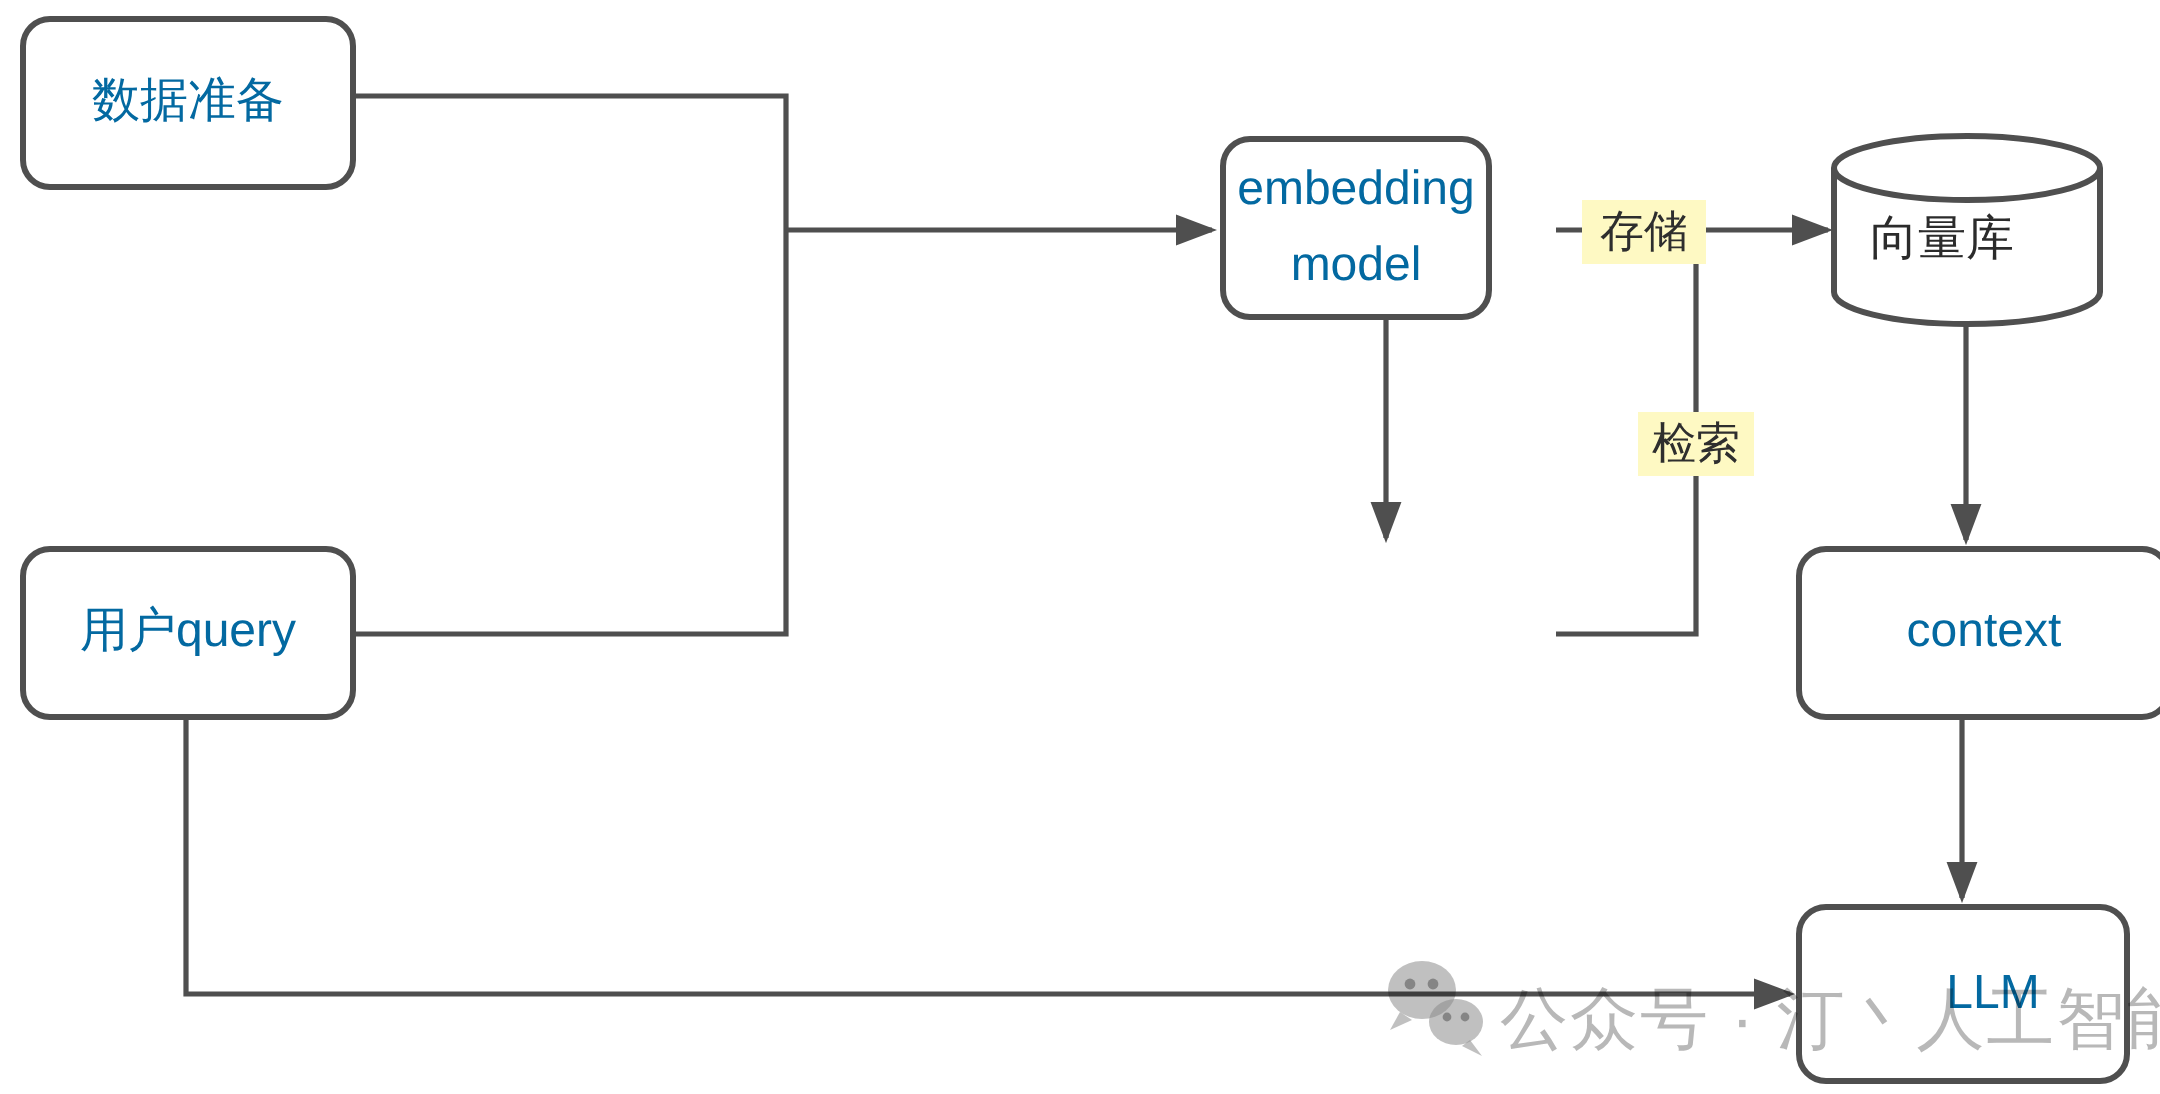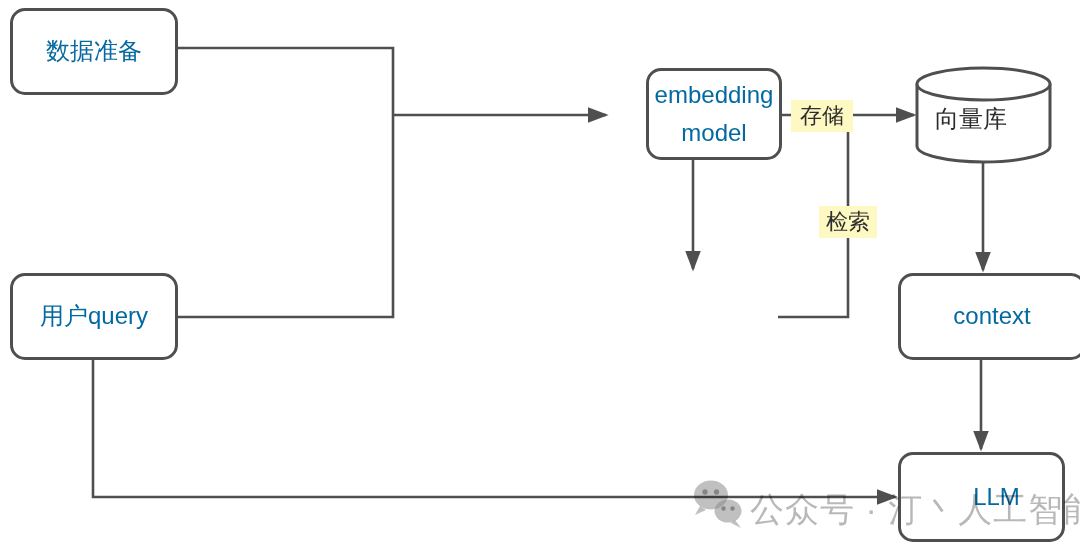--- a/index.html
+++ b/index.html
@@ -31,21 +31,21 @@
     flex-direction: column;
     align-items: center;
     justify-content: center;
     font-size: 24px;
     color: #0369a1;
     line-height: 1.2;
     text-align: center;
   }
   .node-data-prep   { left: 10px;  top: 8px;   width: 168px; height: 87px; }
   .node-user-query  { left: 10px;  top: 273px; width: 168px; height: 87px; }
-  .node-embedding   { left: 610px; top: 68px;  width: 136px; height: 92px; gap: 9px; margin-left: 36px; }
+  .node-embedding   { left: 610px; top: 68px;  width: 136px; height: 92px; gap: 9px; }
   .node-query-vec   { left: 608px; top: 272px; width: 170px; height: 88px; }
   .node-context     { left: 898px; top: 273px; width: 188px; height: 87px; }
   .node-llm         { left: 898px; top: 452px; width: 167px; height: 90px; padding-left: 30px; }
   .cyl-label {
     position: absolute;
     z-index: 2;
     left: 917px; top: 103px;
     width: 108px;
     text-align: center;
     font-size: 24px;

